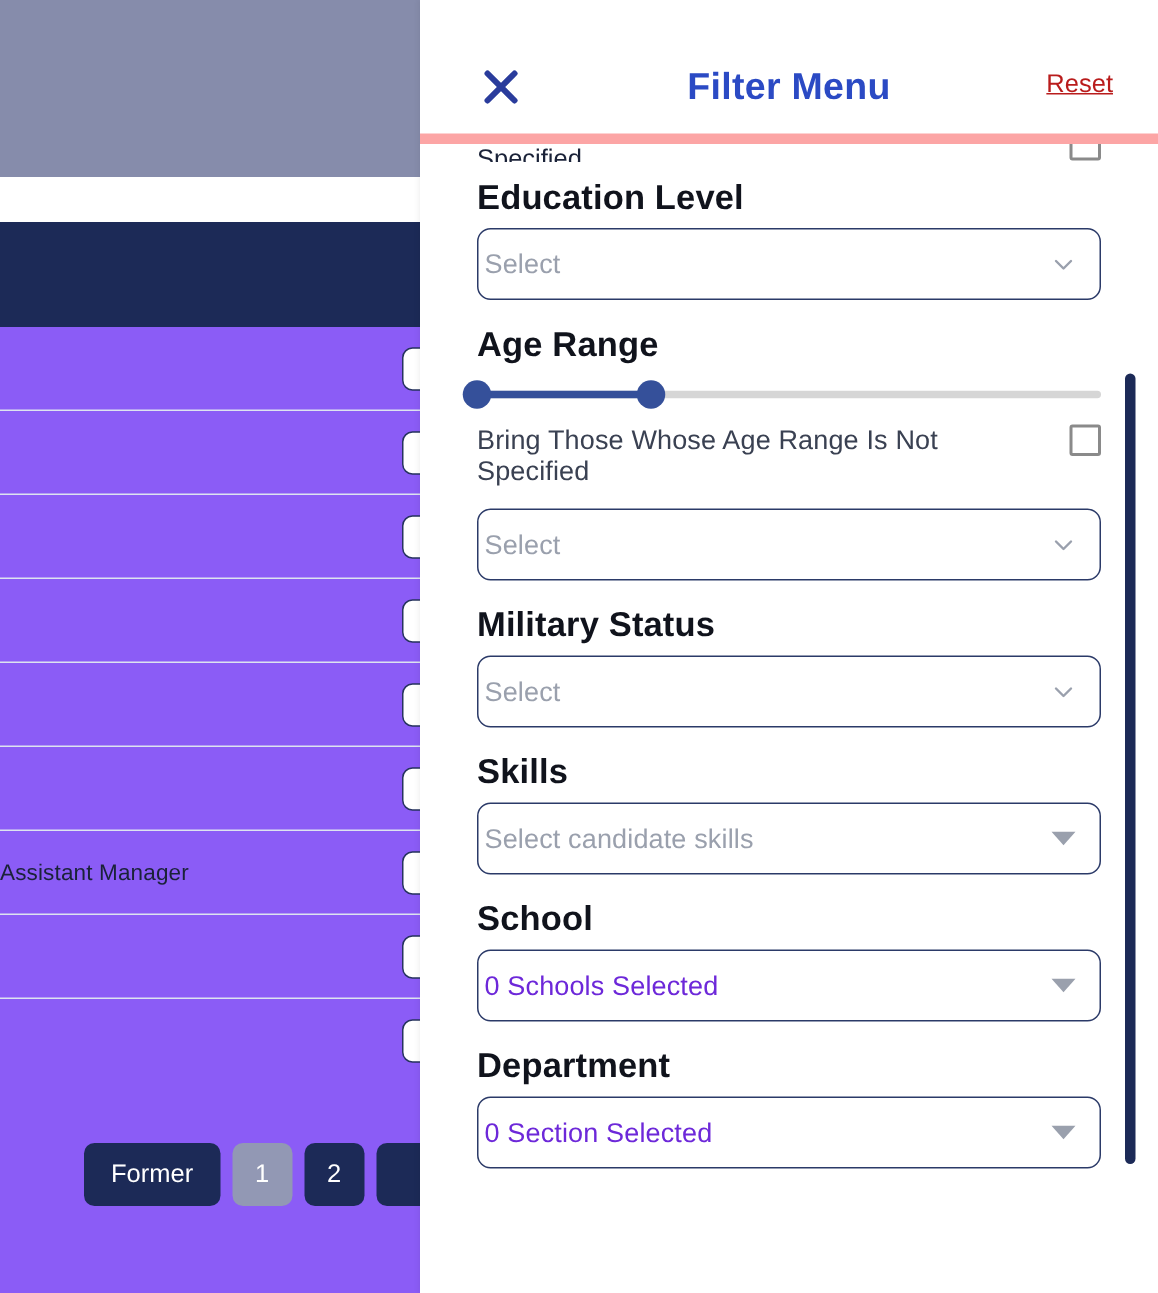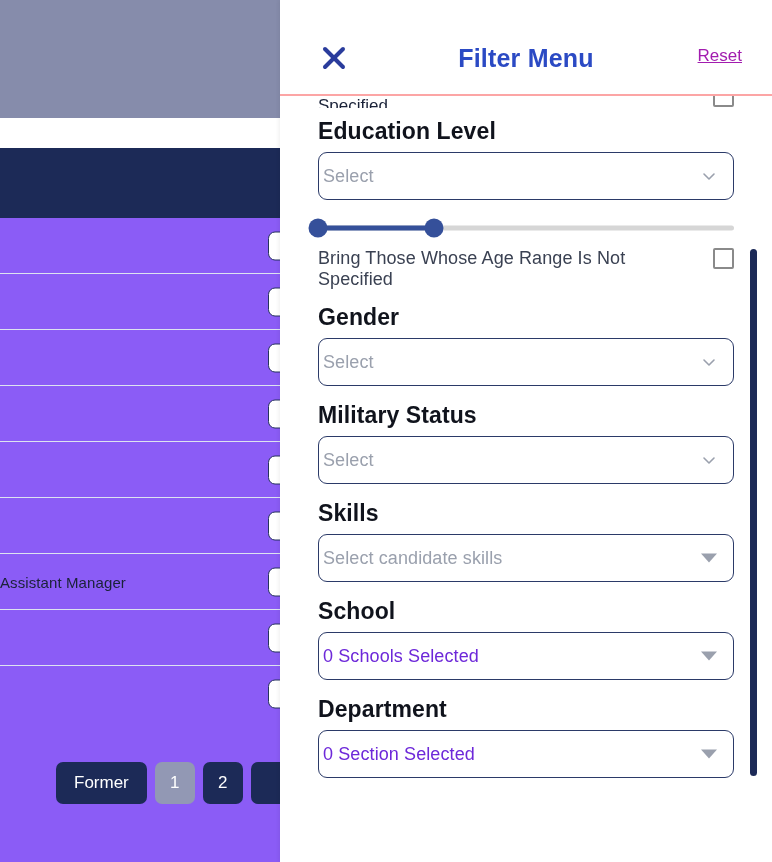--- a/index.html
+++ b/index.html
@@ -135,21 +135,21 @@
     width: 492px;
     height: 862px;
     background: #ffffff;
     box-shadow: -1px 0 4px rgba(0,0,0,0.07);
     overflow: hidden;
   }
 
   .panel-header {
     position: relative;
     height: 96px;
-    border-bottom: 2px solid #fca5a5;
+    border-bottom: 7px solid #fca5a5;
     box-sizing: border-box;
   }
 
   .close-icon {
     position: absolute;
     left: 38px;
     top: 42px;
     width: 32px;
     height: 32px;
     display: flex;
@@ -169,21 +169,21 @@
     font-weight: bold;
     color: #2b4ac4;
     letter-spacing: 0.2px;
   }
 
   .reset-link {
     position: absolute;
     right: 30px;
     top: 46px;
     font-size: 17px;
-    color: #a21caf;
+    color: #b91c1c;
     text-decoration: underline;
     cursor: pointer;
   }
 
   
   .panel-body {
     position: relative;
     height: 766px;
     padding: 0 38px;
     box-sizing: border-box;
@@ -427,34 +427,34 @@
           <span class="select-value">Select</span>
           <span class="chevron-icon">
             <svg width="16" height="16" viewBox="0 0 16 16" aria-hidden="true">
               <polyline points="3,6 8,11 13,6" fill="none" stroke="#9aa0ad" stroke-width="1.6" stroke-linecap="round" stroke-linejoin="round"></polyline>
             </svg>
           </span>
         </div>
       </div>
 
       <div class="slider-group">
+        <div class="field-label">Age Range</div>
         <div class="slider-wrap">
           <div class="slider-track"></div>
           <div class="slider-fill"></div>
           <div class="slider-thumb" style="left:0%;"></div>
           <div class="slider-thumb" style="left:28%;"></div>
         </div>
         <div class="checkbox-row">
           <span class="checkbox-label">Bring Those Whose Age Range Is Not Specified</span>
           <span class="checkbox-box"></span>
         </div>
       </div>
 
       <div class="field-group">
-        <div class="field-label">Gender</div>
         <div class="select-box">
           <span class="select-value">Select</span>
           <span class="chevron-icon">
             <svg width="16" height="16" viewBox="0 0 16 16" aria-hidden="true">
               <polyline points="3,6 8,11 13,6" fill="none" stroke="#9aa0ad" stroke-width="1.6" stroke-linecap="round" stroke-linejoin="round"></polyline>
             </svg>
           </span>
         </div>
       </div>
 

